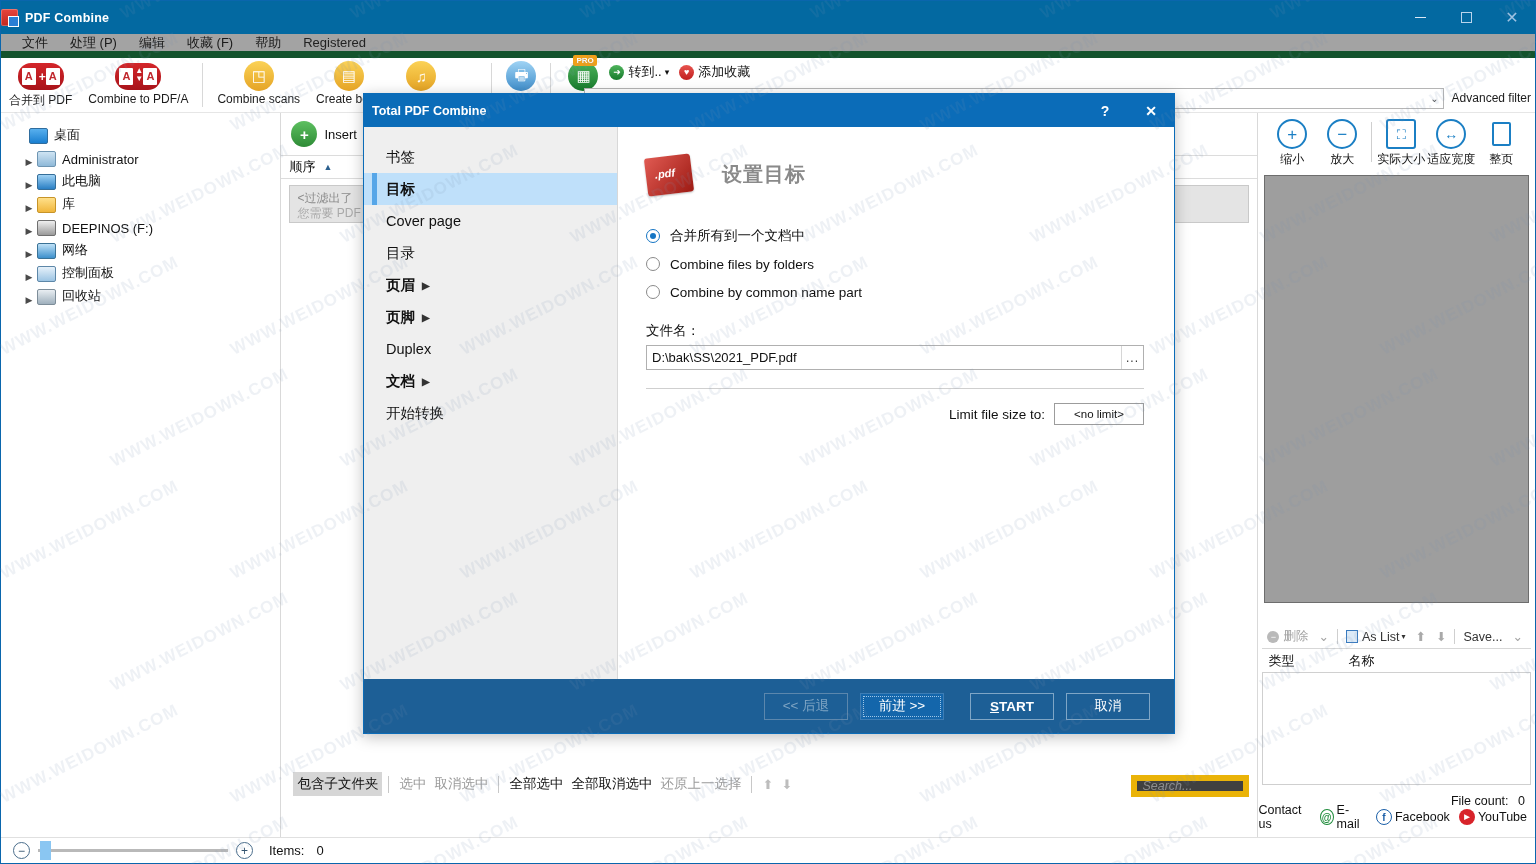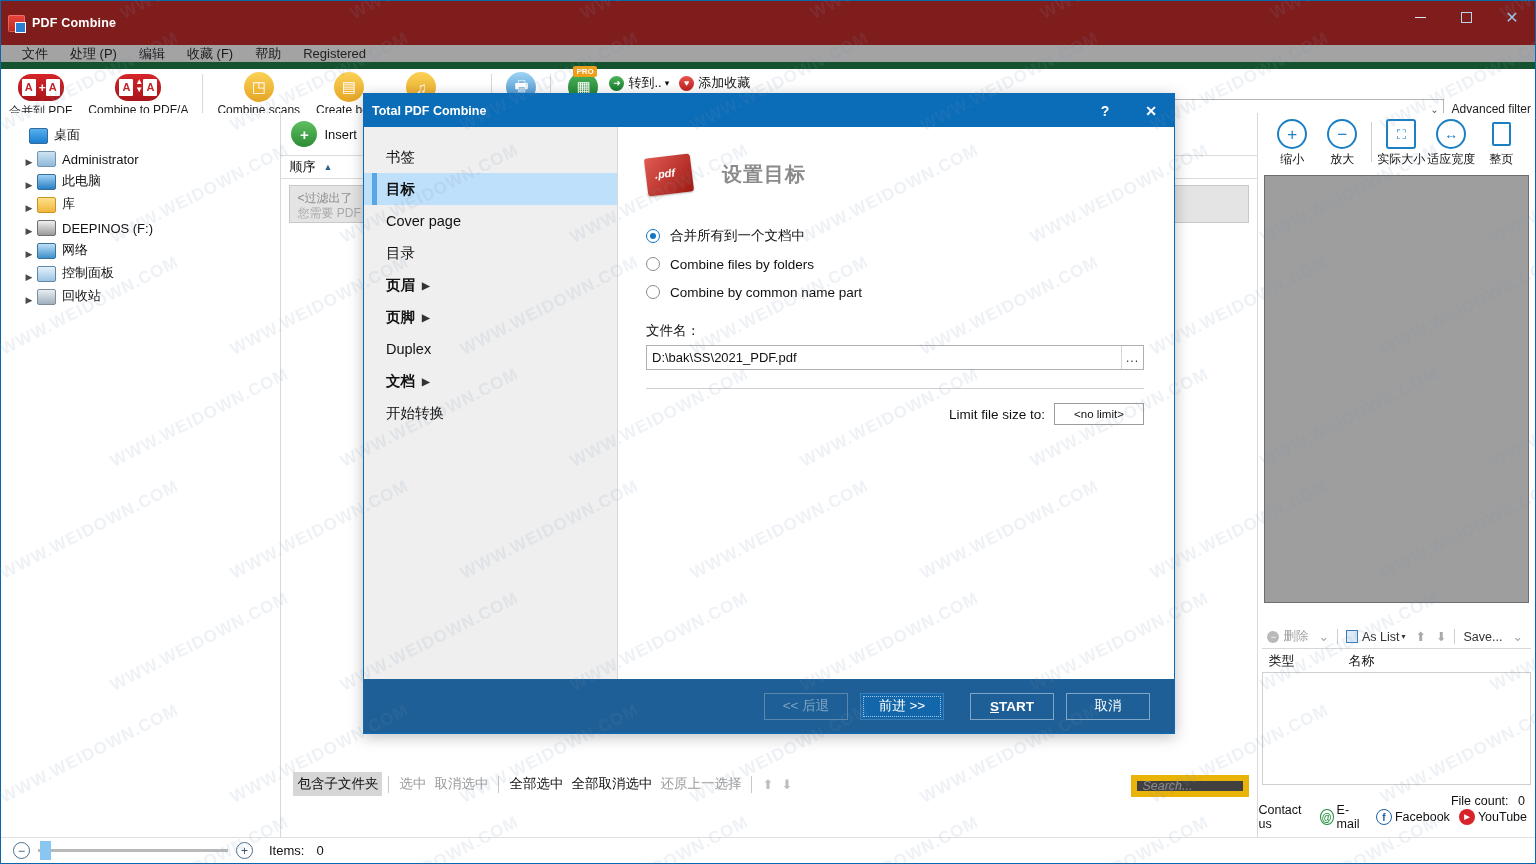--- a/index.html
+++ b/index.html
@@ -19,22 +19,22 @@
     font-family:"Liberation Sans", sans-serif;
     font-size:17px; font-weight:bold; letter-spacing:1px;
     transform:rotate(-27deg); white-space:nowrap;
   }
 
   
   #app { position:absolute; inset:0; border:1px solid #0a66ad; background:#fff; }
 
   
   .titlebar {
-    height:44px; background:#7f1d1d; color:#fff; display:flex; align-items:center;
-    padding-left:7px; position:relative;
+    height:33px; background:#0369a1; color:#fff; display:flex; align-items:center;
+    padding-left:0; position:relative;
   }
   .titlebar .tb-icon {
     width:17px; height:17px; margin-right:7px; border-radius:2px; position:relative;
     background:linear-gradient(#e8453c,#c0271f);
     box-shadow:inset 0 0 0 1px rgba(255,255,255,.25);
   }
   .titlebar .tb-icon:after{
     content:""; position:absolute; right:-1px; bottom:-1px; width:9px; height:9px;
     background:#2a7fd4; border:1px solid #fff;
   }

